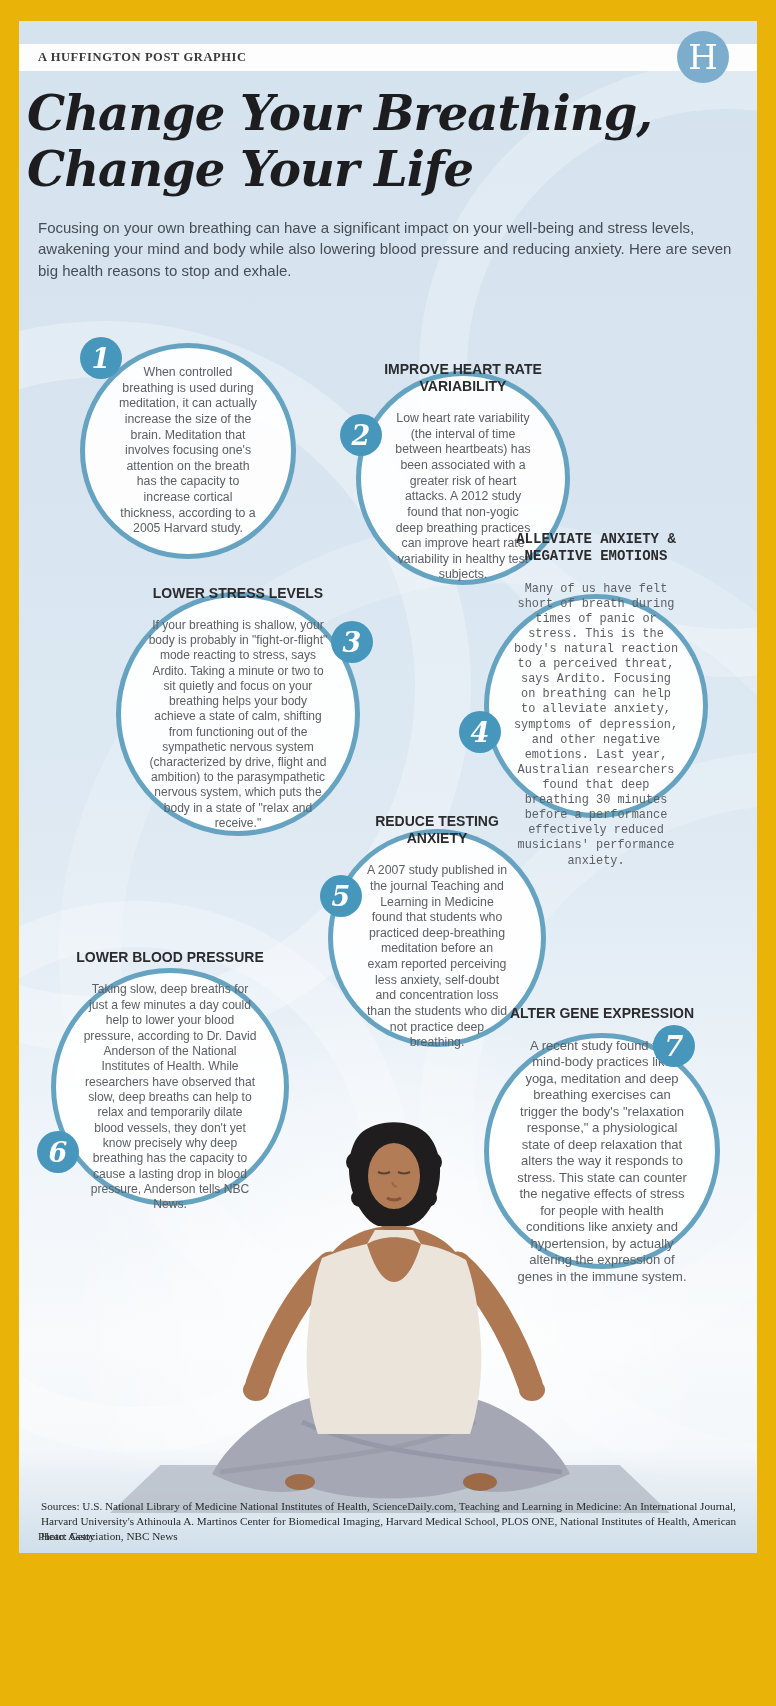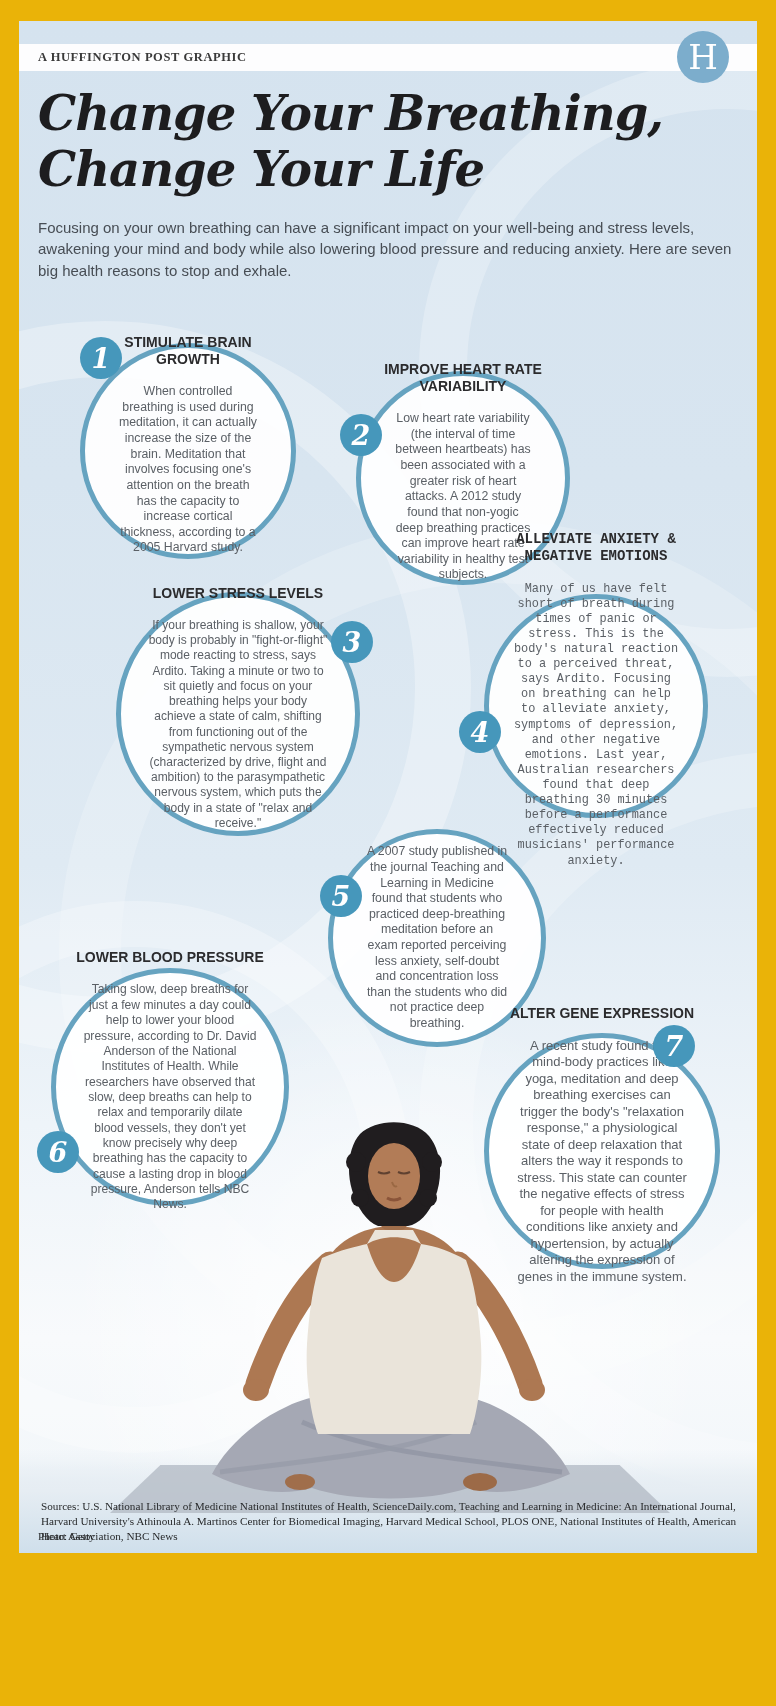--- a/index.html
+++ b/index.html
@@ -17,21 +17,21 @@
   .glow{position:absolute;left:40px;top:980px;width:660px;height:540px;pointer-events:none;
         background:radial-gradient(ellipse at 50% 60%, rgba(255,255,255,0.85) 0%, rgba(255,255,255,0.0) 70%);}
   
   .band{position:absolute;left:0;top:23px;width:100%;height:27px;background:#fdfdfe;}
   .brand{position:absolute;left:19px;top:0;height:27px;line-height:27px;
          font-family:"Liberation Serif",serif;font-weight:bold;font-size:12.5px;
          letter-spacing:0.6px;color:#3a3a3a;}
   .logo{position:absolute;left:658px;top:10px;width:52px;height:52px;border-radius:50%;
         background:#7cadcc;color:#ffffff;display:flex;align-items:center;justify-content:center;
         font-family:"DejaVu Serif",serif;font-size:34px;font-weight:normal;}
-  .title{position:absolute;left:19px;top:64px;width:710px;
+  .title{position:absolute;left:8px;top:64px;width:710px;
          font-family:"DejaVu Serif",serif;font-style:italic;font-weight:bold;
          font-size:48px;line-height:1.17;color:#1d1d1f;letter-spacing:-1px;}
   .intro{position:absolute;left:19px;top:196px;width:708px;
          font-size:15px;line-height:1.43;color:#474d54;}
   
   .bubble{position:absolute;border-radius:50%;background:rgba(255,255,255,0.93);
           border:5px solid #66a3c0;box-sizing:border-box;
           display:flex;flex-direction:column;align-items:center;justify-content:center;
           text-align:center;padding:16px 20px;}
   .bubble h3{margin:0 0 4px 0;font-size:14px;line-height:1.22;color:#2b2b2d;font-weight:bold;}
@@ -121,36 +121,36 @@
         <circle cx="258" cy="76" r="9" fill="#201d1f"></circle>
 
       <ellipse cx="224" cy="54" rx="26" ry="33" fill="#b27c57"></ellipse>
       <path d="M208 50 Q 214 53 220 50" stroke="#5f4130" stroke-width="2" fill="none"></path>
       <path d="M228 50 Q 234 53 240 50" stroke="#5f4130" stroke-width="2" fill="none"></path>
       <path d="M217 76 Q 224 80 231 76" stroke="#8a5439" stroke-width="3" fill="none"></path>
       <path d="M222 60 Q 224 66 227 64" stroke="#9a6843" stroke-width="2" fill="none"></path>
     </svg>
 
     <div class="bubble b1">
-      <h3>STIMULATE BRAIN GROWTH</h3>
       <p>When controlled breathing is used during meditation, it can actually increase the size of the brain. Meditation that involves focusing one's attention on the breath has the capacity to increase cortical thickness, according to a 2005 Harvard study.</p>
     </div>
     <div class="bubble b2">
       <h3>IMPROVE HEART RATE VARIABILITY</h3>
       <p>Low heart rate variability (the interval of time between heartbeats) has been associated with a greater risk of heart attacks. A 2012 study found that non-yogic deep breathing practices can improve heart rate variability in healthy test subjects.</p>
     </div>
     <div class="bubble b3">
       <h3>LOWER STRESS LEVELS</h3>
       <p>If your breathing is shallow, your body is probably in "fight-or-flight" mode reacting to stress, says Ardito. Taking a minute or two to sit quietly and focus on your breathing helps your body achieve a state of calm, shifting from functioning out of the sympathetic nervous system (characterized by drive, flight and ambition) to the parasympathetic nervous system, which puts the body in a state of "relax and receive."</p>
     </div>
     <div class="bubble b4">
       <h3>ALLEVIATE ANXIETY &amp; NEGATIVE EMOTIONS</h3>
       <p>Many of us have felt short of breath during times of panic or stress. This is the body's natural reaction to a perceived threat, says Ardito. Focusing on breathing can help to alleviate anxiety, symptoms of depression, and other negative emotions. Last year, Australian researchers found that deep breathing 30 minutes before a performance effectively reduced musicians' performance anxiety.</p>
     </div>
     <div class="bubble b5">
+      <h3>REDUCE TESTING ANXIETY</h3>
       <p>A 2007 study published in the journal Teaching and Learning in Medicine found that students who practiced deep-breathing meditation before an exam reported perceiving less anxiety, self-doubt and concentration loss than the students who did not practice deep breathing.</p>
     </div>
     <div class="bubble b6">
       <h3>LOWER BLOOD PRESSURE</h3>
       <p>Taking slow, deep breaths for just a few minutes a day could help to lower your blood pressure, according to Dr. David Anderson of the National Institutes of Health. While researchers have observed that slow, deep breaths can help to relax and temporarily dilate blood vessels, they don't yet know precisely why deep breathing has the capacity to cause a lasting drop in blood pressure, Anderson tells NBC News.</p>
     </div>
     <div class="bubble b7">
       <h3>ALTER GENE EXPRESSION</h3>
       <p>A recent study found that mind-body practices like yoga, meditation and deep breathing exercises can trigger the body's "relaxation response," a physiological state of deep relaxation that alters the way it responds to stress. This state can counter the negative effects of stress for people with health conditions like anxiety and hypertension, by actually altering the expression of genes in the immune system.</p>
     </div>

